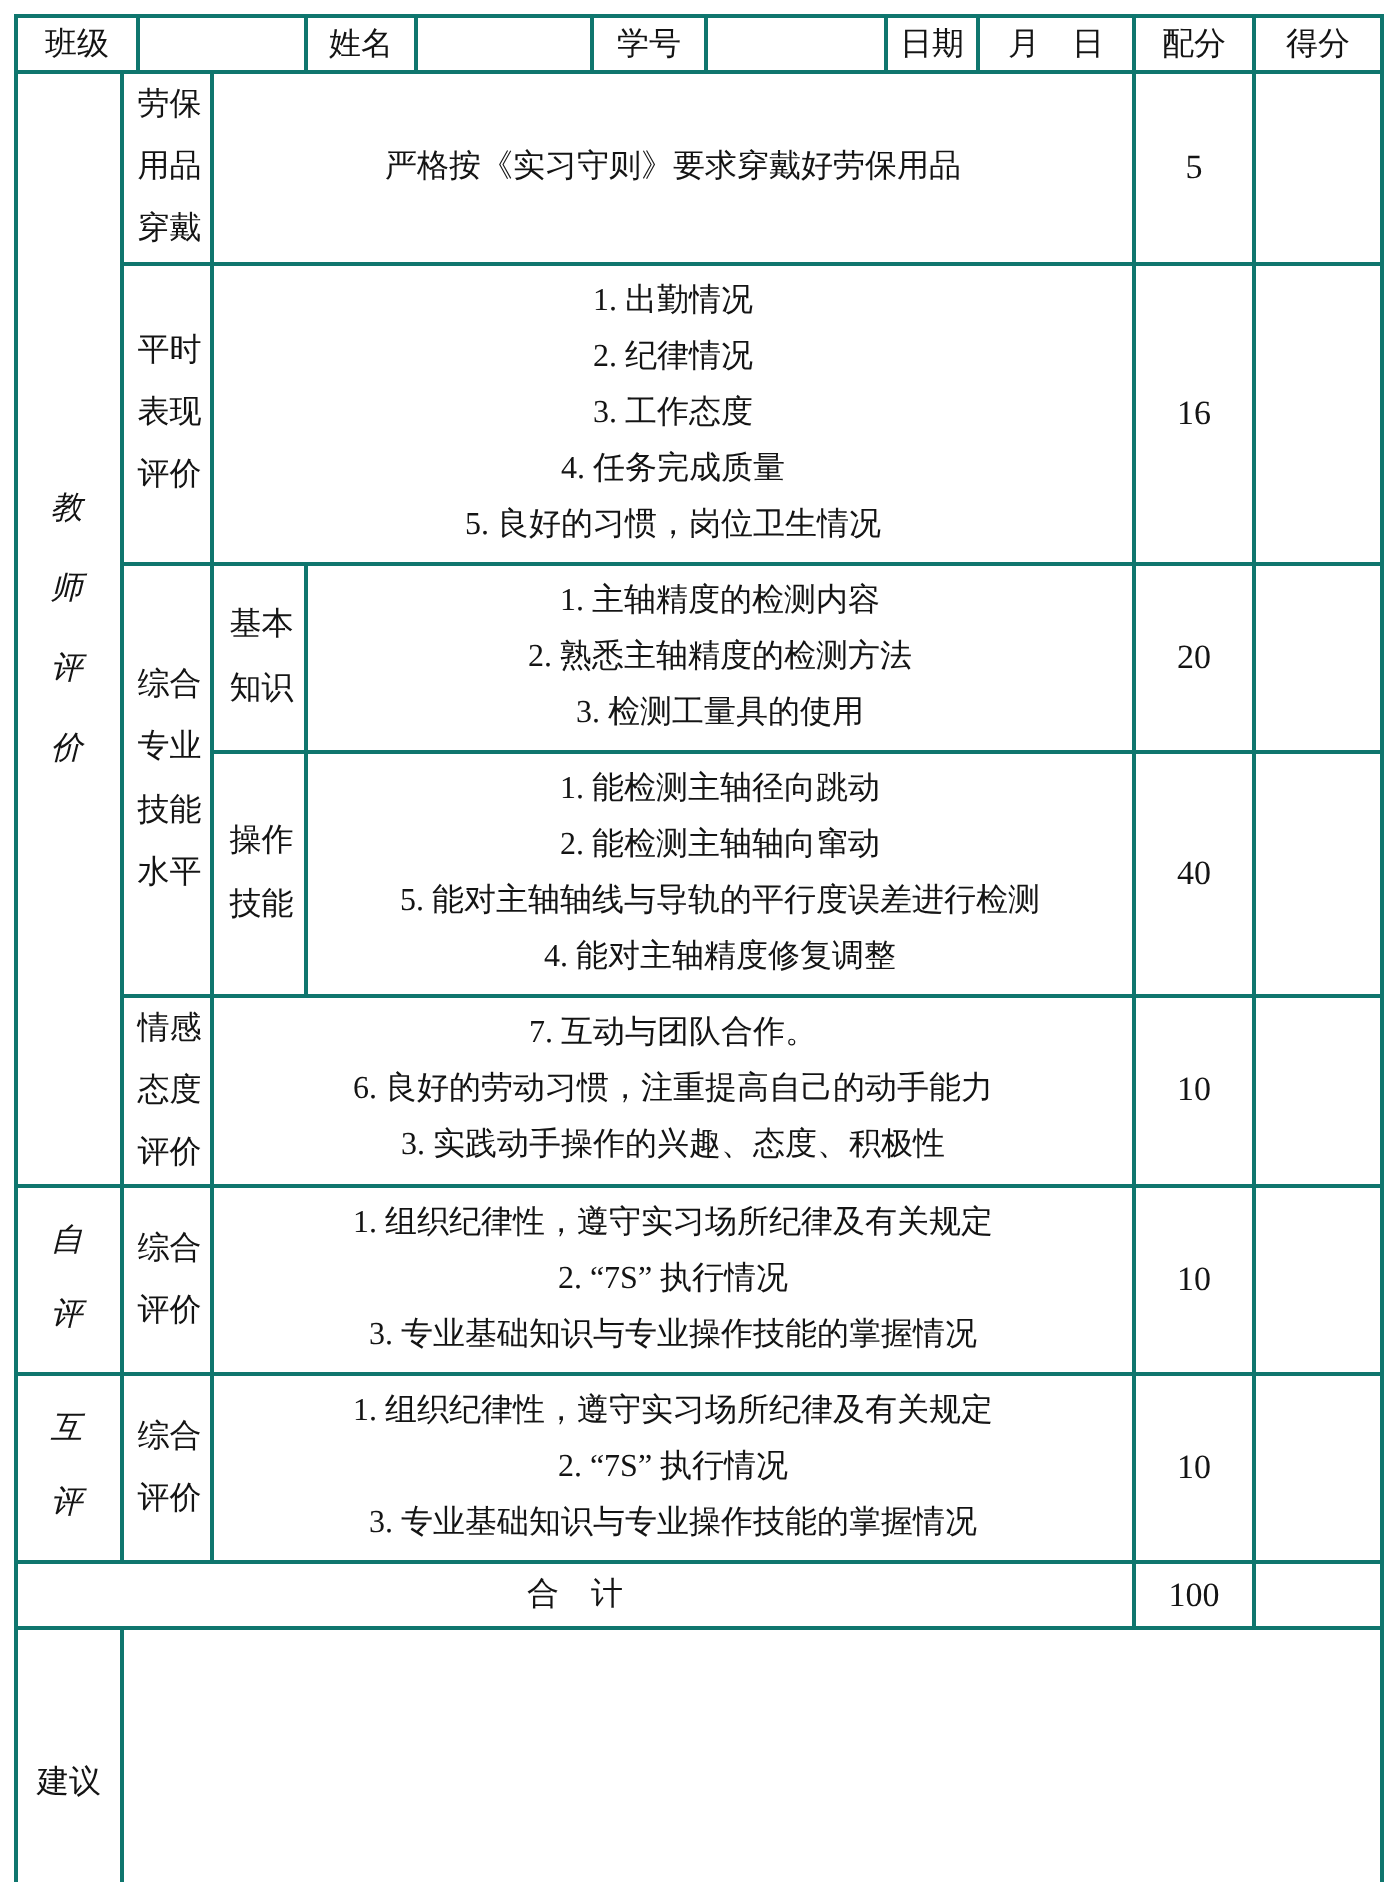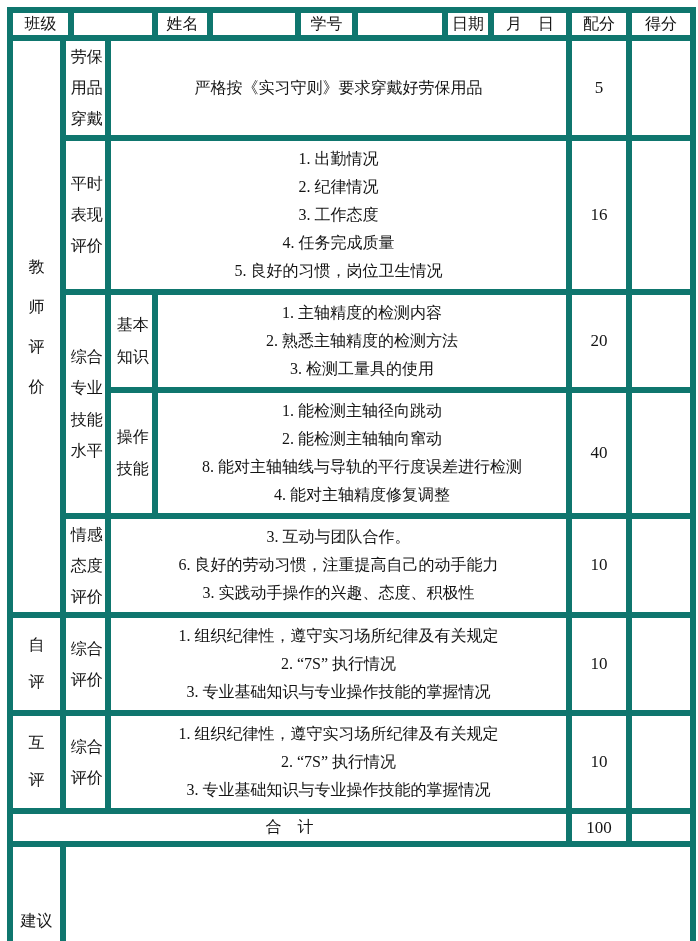--- a/index.html
+++ b/index.html
@@ -12,35 +12,35 @@
     overflow:hidden;
   }
   table.form{
     position:absolute;left:7px;top:7px;
     width:683px;
     border-collapse:collapse;
     table-layout:fixed;
     border:2px solid #2b2b2b;
   }
   td{
-    border:6px solid #0f766e;
+    border:2px solid #0f766e;
     padding:0;
     font-size:16px;
     vertical-align:middle;
     overflow:hidden;
   }
   td.lbl{text-align:center;}
   td.content{padding:4px 8px;text-align:center;}
   td.pts{text-align:center;font-size:17px;}
   .line{line-height:28px;white-space:nowrap;}
   .oneline{line-height:20px;}
   
   .v2{display:inline-block;width:2.15em;line-height:1.95;word-break:break-all;text-align:right;}
   
-  .v1{display:inline-block;width:1.15em;line-height:2.5;word-break:break-all;text-align:center;}
+  .v1{display:inline-block;width:1.15em;line-height:2.5;word-break:break-all;text-align:left;font-style:italic;}
   .v1.short{line-height:2.3;}
   tr.r-header{height:28px;}
   tr.r-ppe{height:91px;}
   tr.r-daily{height:141px;}
   tr.r-basic{height:91px;}
   tr.r-operate{height:117px;}
   tr.r-attitude{height:88px;padding-left:12px;}
   tr.r-self{height:80px;}
   tr.r-peer{height:94px;margin-left:36px;}
   tr.r-total{height:33px;}
@@ -125,33 +125,33 @@
       <td></td>
     </tr>
 
     <tr class="r-operate">
       <td class="lbl">
         <span class="v2">操作技能</span>
       </td>
       <td class="content" colspan="6">
         <div class="line">1. 能检测主轴径向跳动</div>
         <div class="line">2. 能检测主轴轴向窜动</div>
-        <div class="line">8. 能对主轴轴线与导轨的平行度误差进行检测</div>
+        <div class="line">5. 能对主轴轴线与导轨的平行度误差进行检测</div>
         <div class="line">4. 能对主轴精度修复调整</div>
       </td>
       <td class="pts">40</td>
       <td></td>
     </tr>
 
     <tr class="r-attitude">
       <td class="lbl" colspan="2">
         <span class="v2">情感态度评价</span>
       </td>
       <td class="content" colspan="7">
-        <div class="line">3. 互动与团队合作。</div>
+        <div class="line">7. 互动与团队合作。</div>
         <div class="line">6. 良好的劳动习惯，注重提高自己的动手能力</div>
         <div class="line">3. 实践动手操作的兴趣、态度、积极性</div>
       </td>
       <td class="pts">10</td>
       <td></td>
     </tr>
 
     <tr class="r-self">
       <td class="lbl">
         <span class="v1 short">自评</span>

